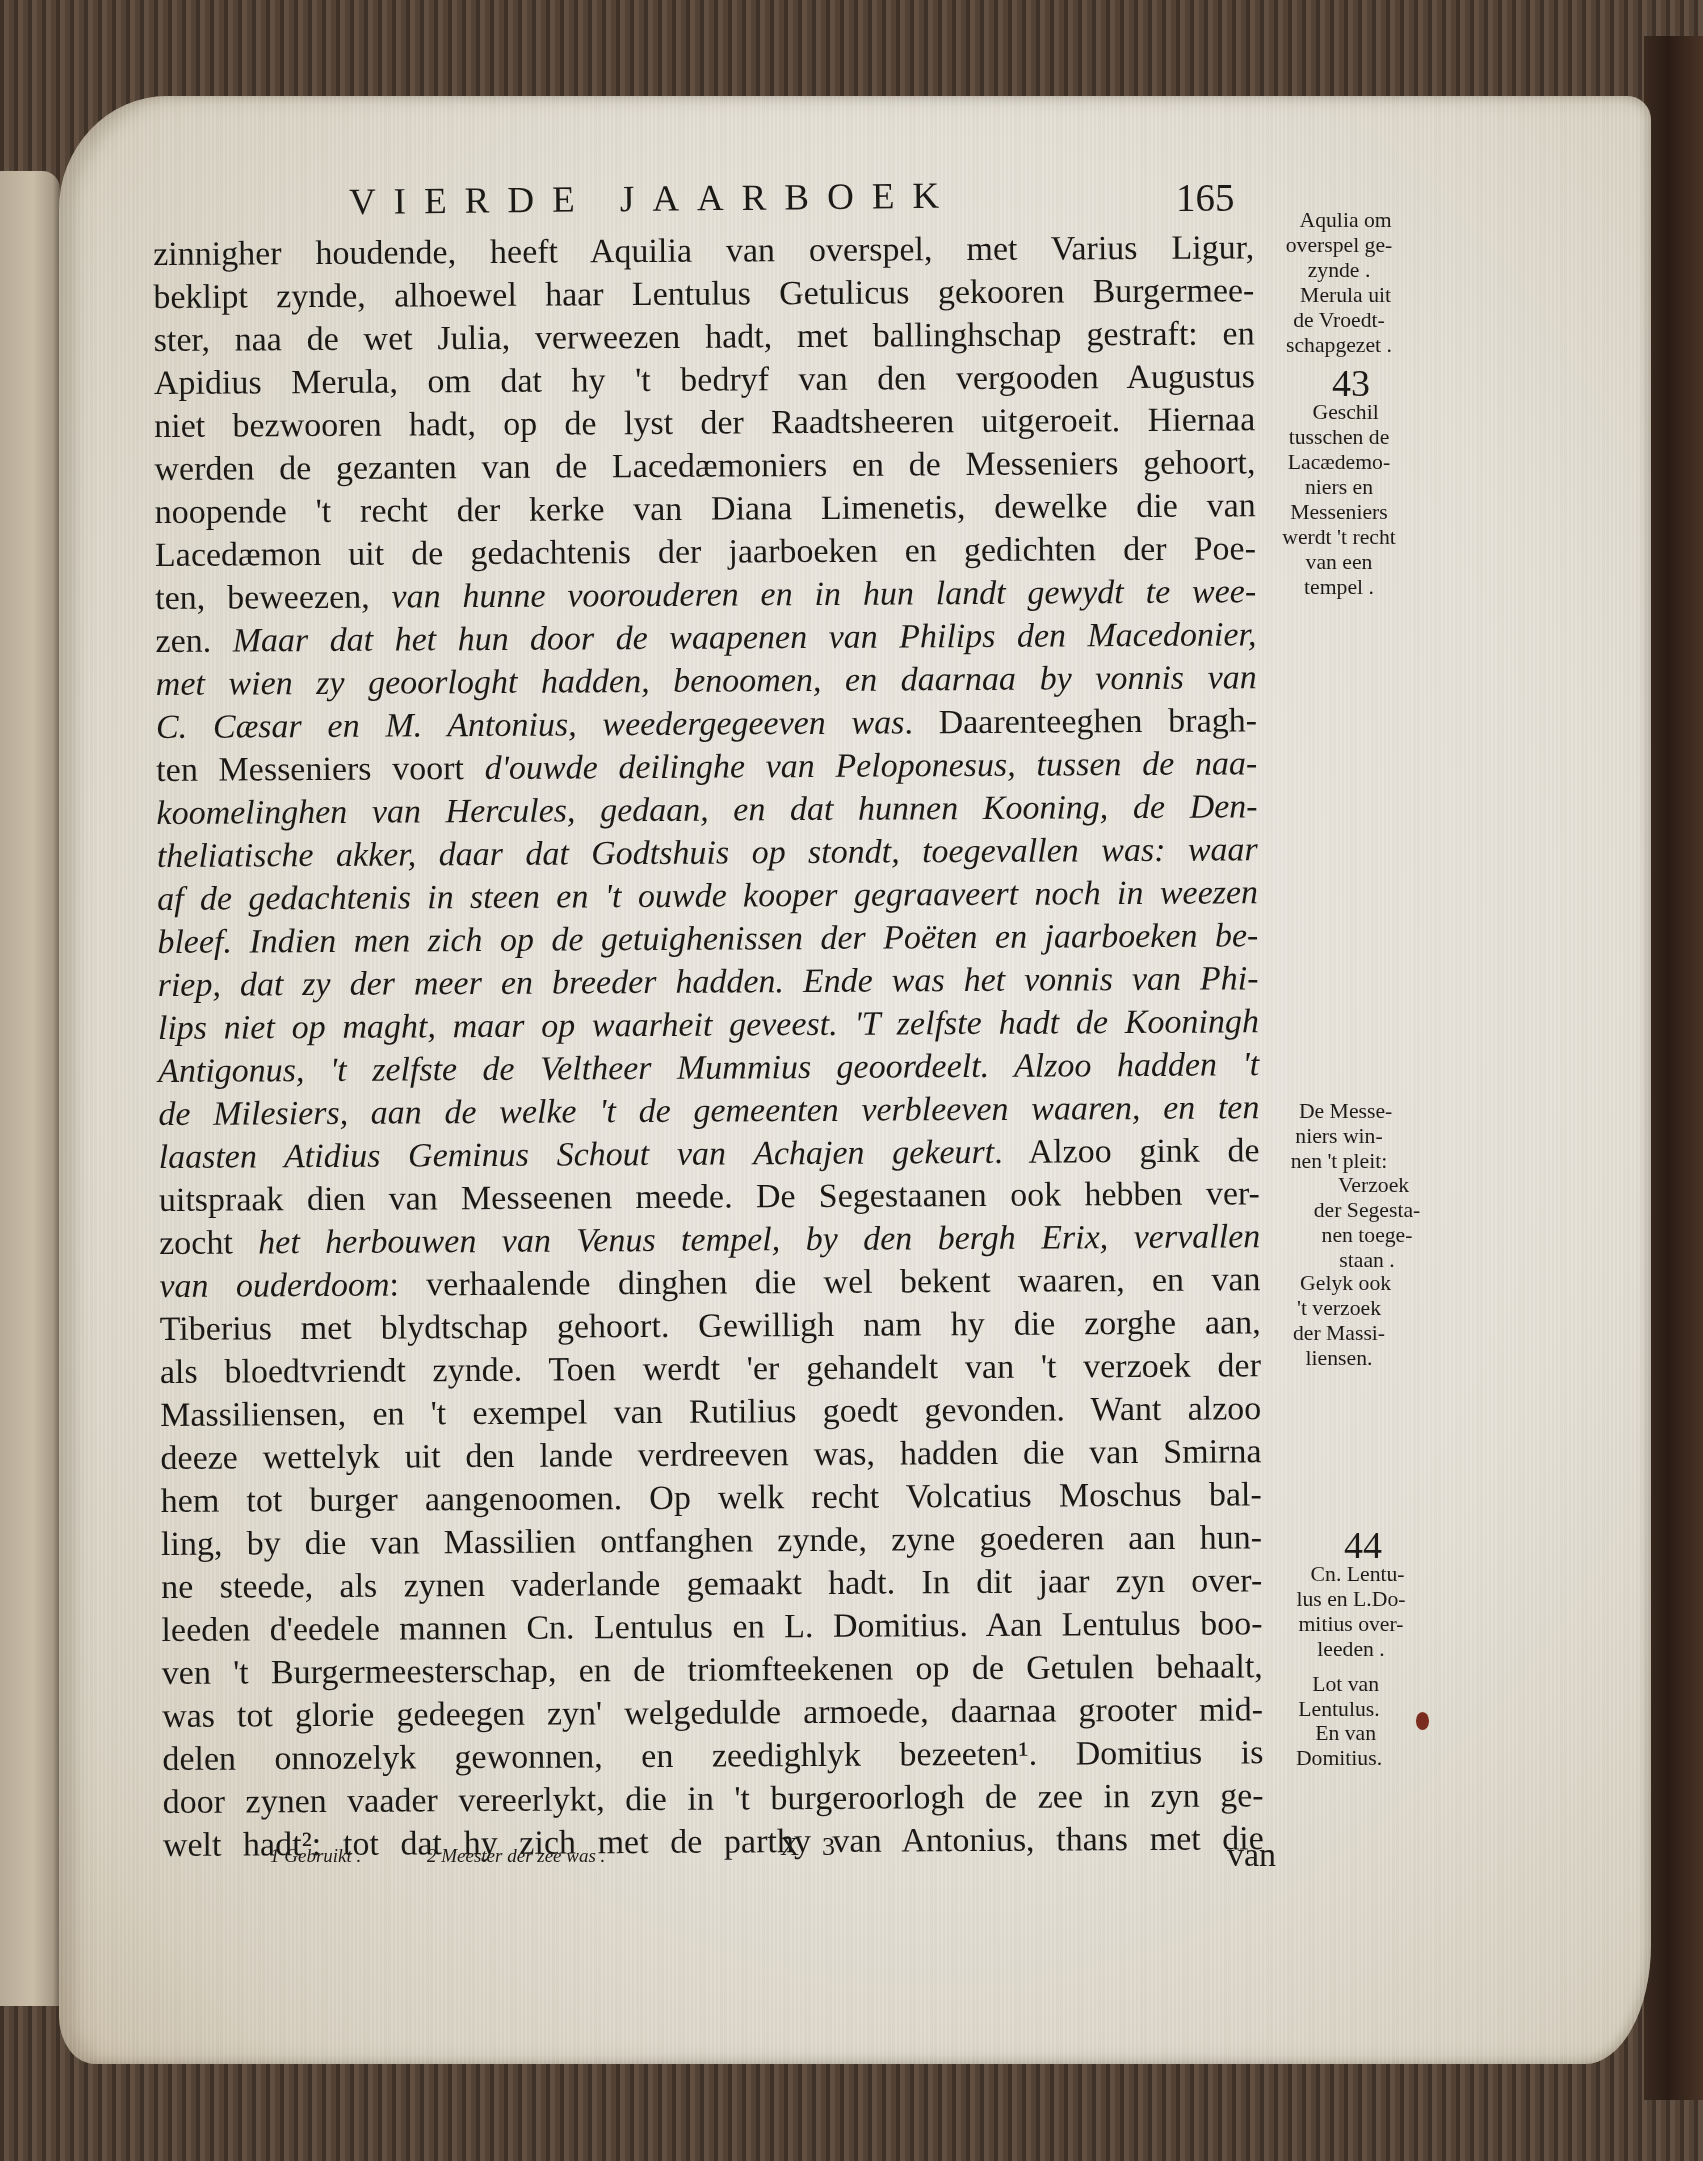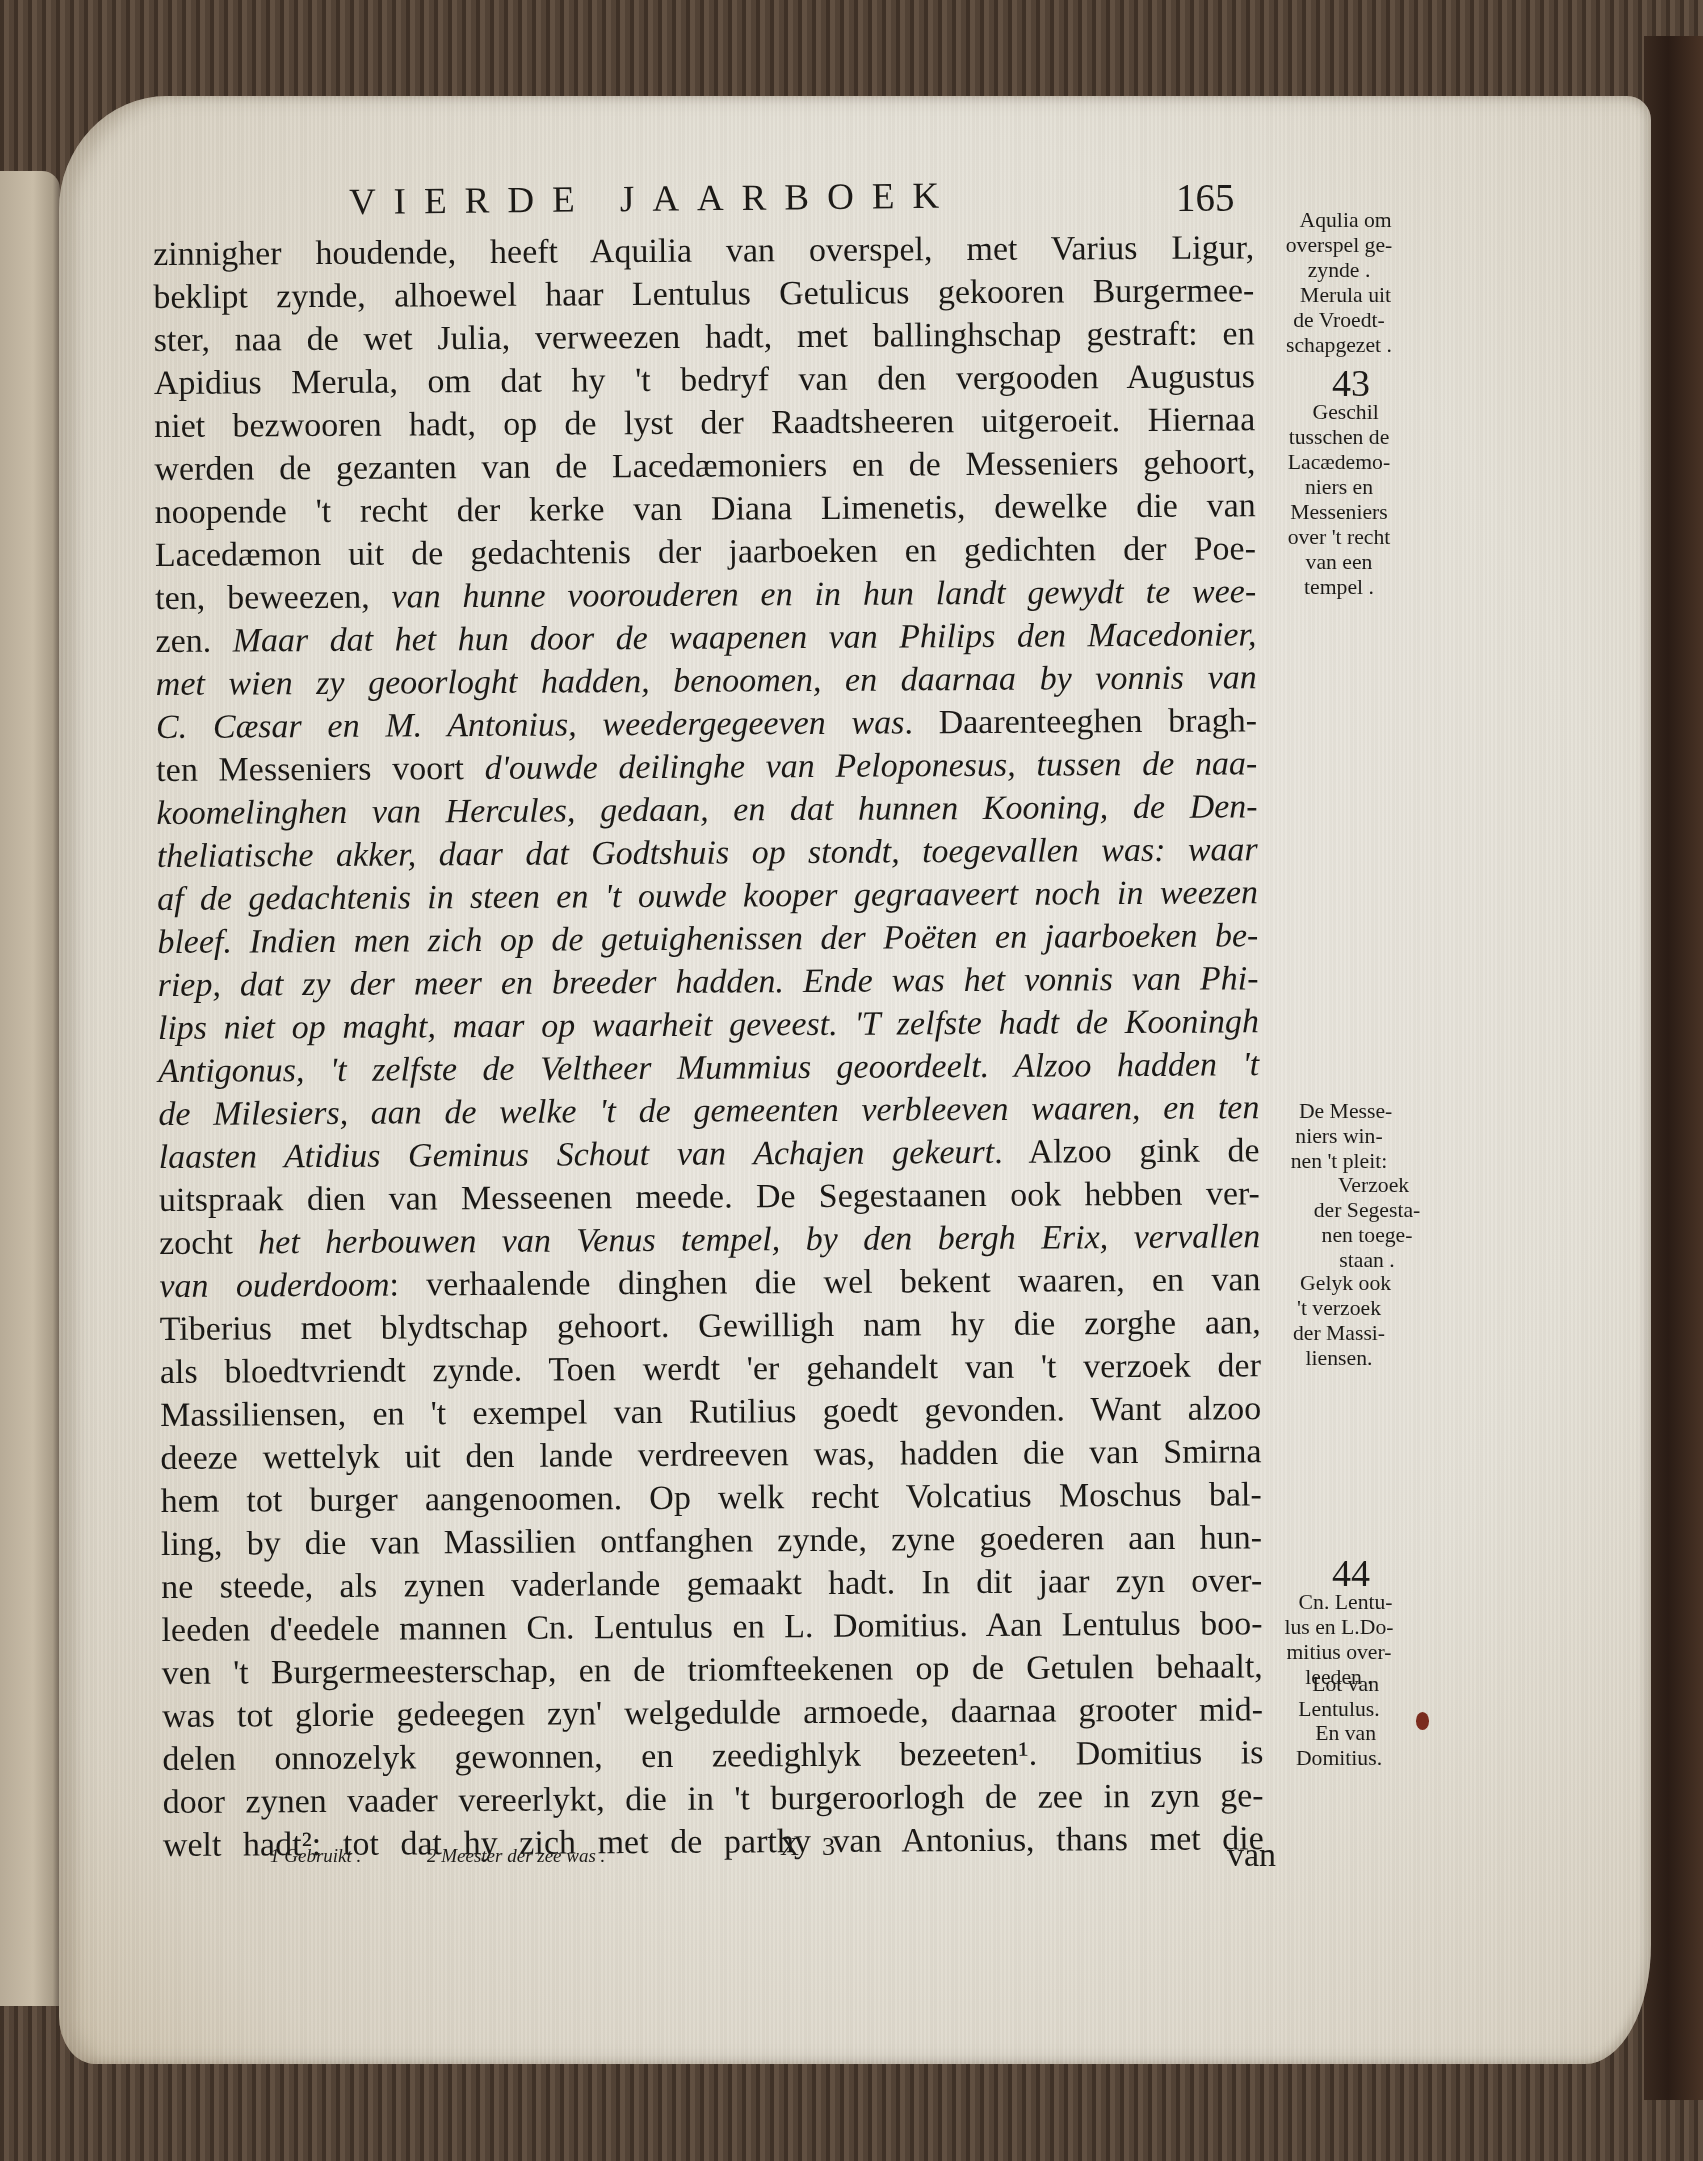--- a/index.html
+++ b/index.html
@@ -132,42 +132,42 @@
         <span class="note">de Vroedt-</span>
         <span class="note">schapgezet .</span>
       </div>
       <div class="note-block" style="top: 150px;">
         <span class="note num">43</span>
         <span class="note indent">Geschil</span>
         <span class="note">tusschen de</span>
         <span class="note">Lacædemo-</span>
         <span class="note">niers en</span>
         <span class="note">Messeniers</span>
-        <span class="note">over 't recht</span>
+        <span class="note">werdt 't recht</span>
         <span class="note">van een</span>
         <span class="note">tempel .</span>
       </div>
       <div class="note-block" style="top: 891px;">
         <span class="note indent">De Messe-</span>
         <span class="note">niers win-</span>
         <span class="note">nen 't pleit:</span>
       </div>
       <div class="note-block" style="top: 965px; margin-left: 28px;">
         <span class="note indent">Verzoek</span>
         <span class="note">der Segesta-</span>
         <span class="note">nen toege-</span>
         <span class="note">staan .</span>
       </div>
       <div class="note-block" style="top: 1063px;">
         <span class="note indent">Gelyk ook</span>
         <span class="note">'t verzoek</span>
         <span class="note">der Massi-</span>
         <span class="note">liensen.</span>
       </div>
-      <div class="note-block" style="top: 1340px;">
+      <div class="note-block" style="top: 1312px; margin-left: 12px;">
         <span class="note num">44</span>
         <span class="note indent">Cn. Lentu-</span>
         <span class="note">lus en L.Do-</span>
         <span class="note">mitius over-</span>
         <span class="note">leeden .</span>
       </div>
       <div class="note-block" style="top: 1464px;">
         <span class="note indent">Lot van</span>
         <span class="note">Lentulus.</span>
       </div>

